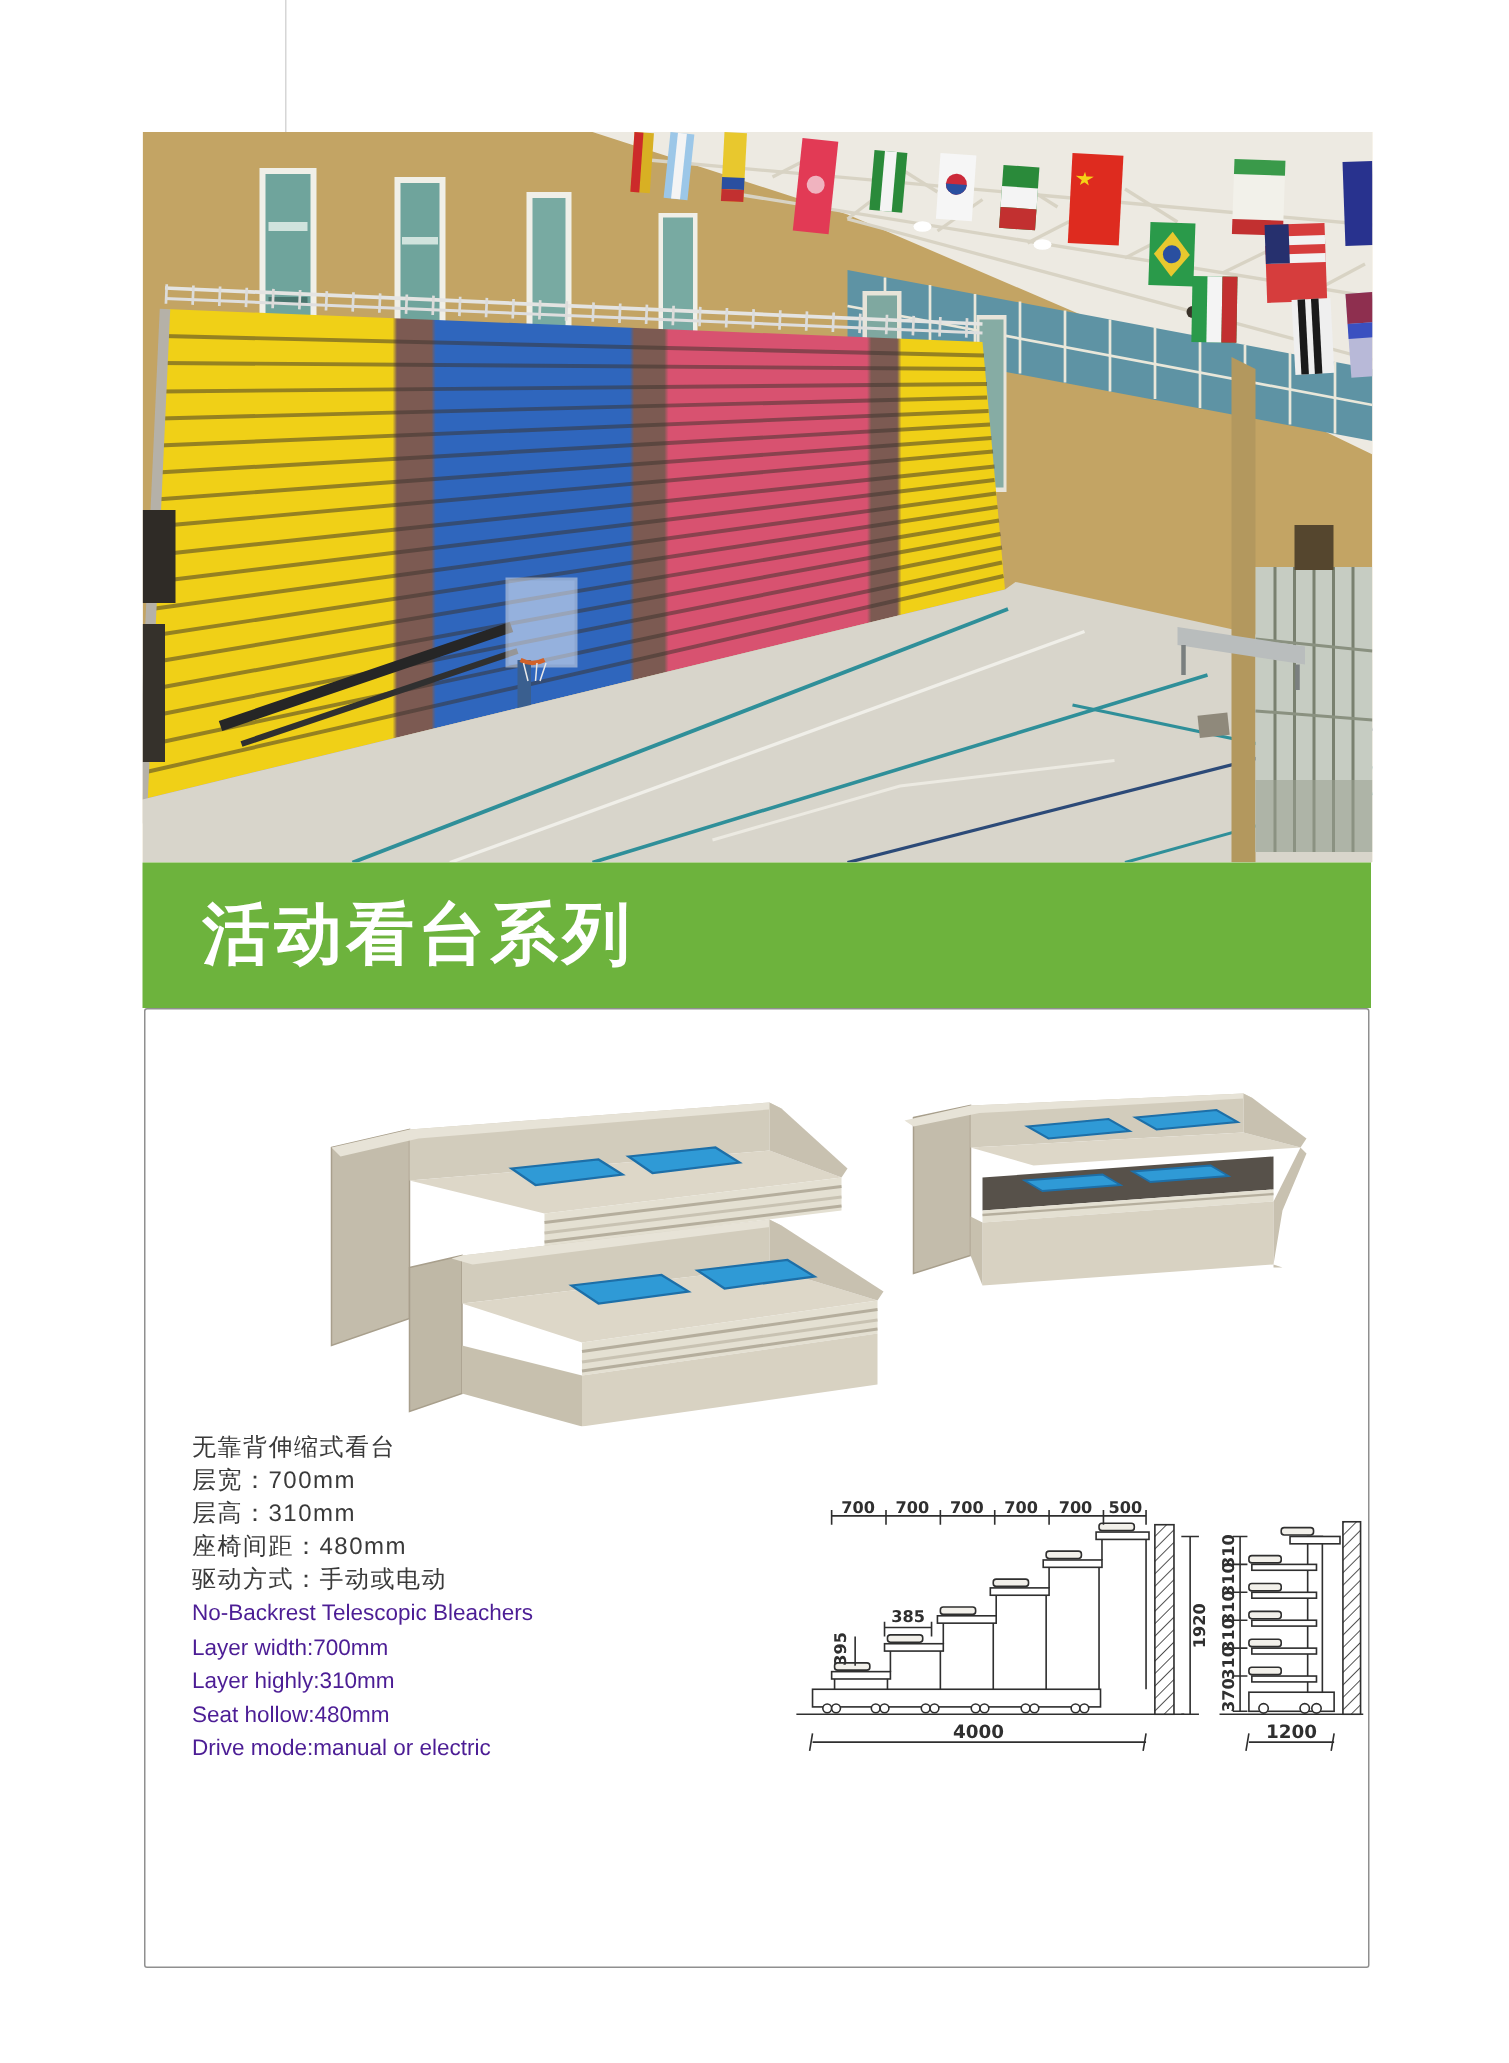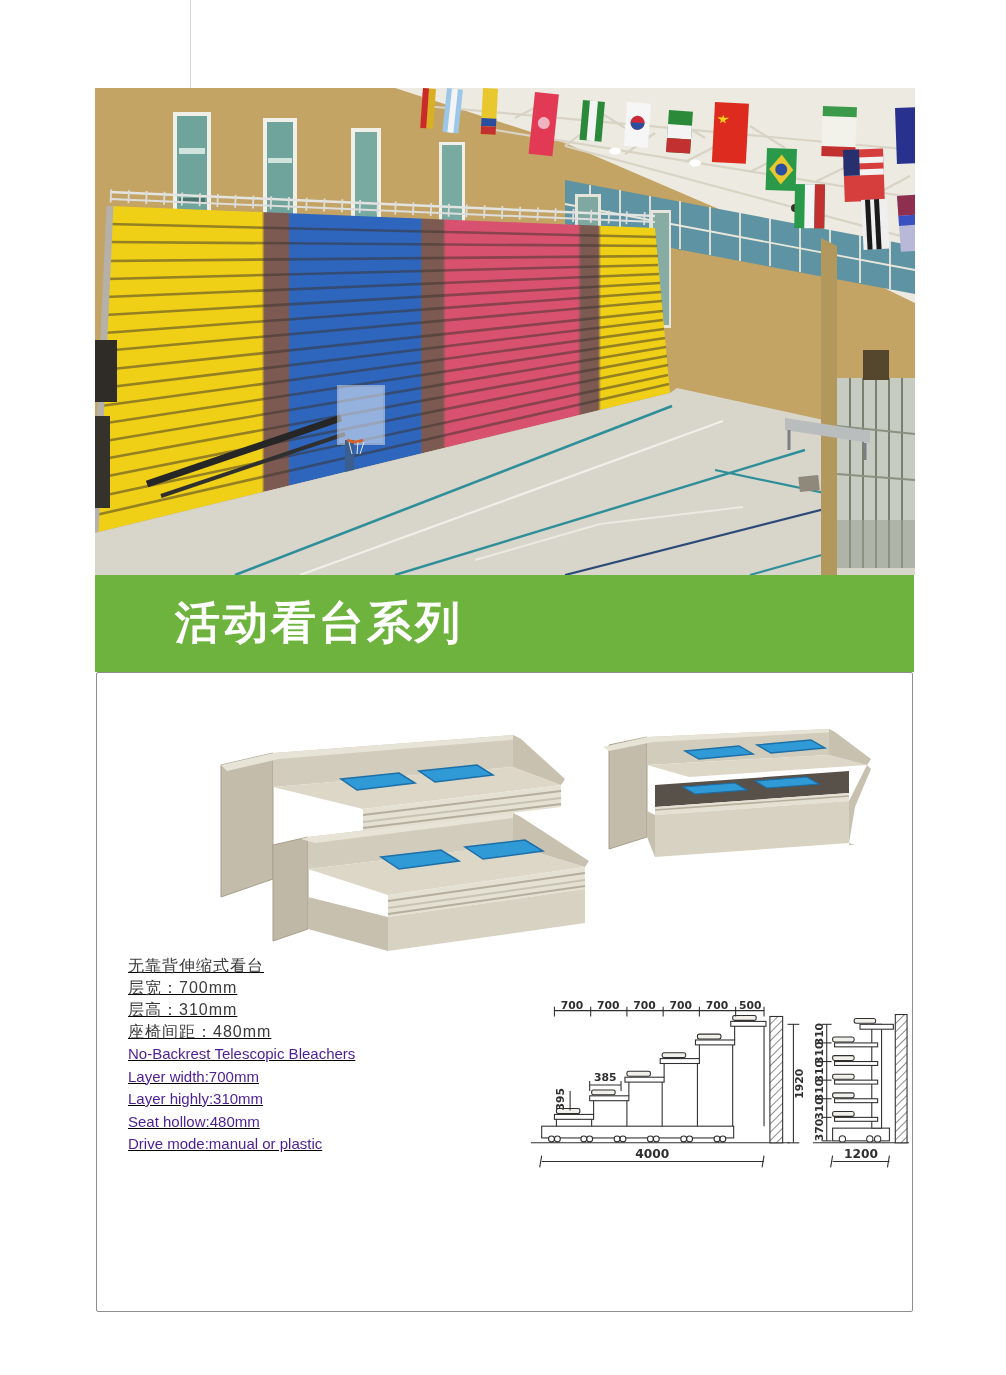--- a/index.html
+++ b/index.html
@@ -2,28 +2,28 @@
 <html style="--banner_green: #6db33d; --banner_text: #ffffff; --seat_yellow: #f0d017; --seat_blue: #2f66bd; --seat_red: #d85270; --walkway_brown: #7c5a52; --wall_tan: #c3a464; --ceiling_white: #edeae2; --floor_grey: #d8d5cb; --window_teal: #6fa49c; --court_teal: #2f8f99; --product_beige: #dcd6c6; --product_pad_blue: #2f9ad6;"><head>
 <meta charset="utf-8">
 <style>
   html,body{margin:0;padding:0;background:#ffffff;}
   .page{position:relative;width:1006px;height:1375px;background:#fff;overflow:hidden;
         font-family:"Liberation Sans",sans-serif;}
   .top-divider{position:absolute;left:190px;top:0;width:1px;height:88px;background:#d6d6d6;}
   .photo-wrap{position:absolute;left:95px;top:88px;width:820px;height:487px;overflow:hidden;}
   .banner{position:absolute;left:95px;top:575px;width:819px;height:97px;
           background:var(--banner_green,#6db33d);display:flex;align-items:center;}
-  .banner h1{margin:0;padding-left:80px;color:var(--banner_text,#fff);
+  .banner h1{margin:0;padding-left:40px;color:var(--banner_text,#fff);
              font-family:"Liberation Serif","DejaVu Serif",serif;
              font-size:45px;font-weight:bold;letter-spacing:3px;line-height:1;}
   .content-box{position:absolute;left:96px;top:672px;width:817px;height:640px;
                border:1px solid #8f8f8f;border-radius:2px;background:#fff;box-sizing:border-box;}
   .product-left{position:absolute;left:116px;top:44px;width:378px;height:234px;}
   .product-right{position:absolute;left:500px;top:42px;width:286px;height:150px;}
-  .specs{position:absolute;left:31px;top:282px;width:400px;text-decoration:underline;}
+  .specs{position:absolute;left:31px;top:282px;width:400px;}
   .specs .zh{font-size:16px;color:#3a3a3a;line-height:22px;letter-spacing:1px;}
   .specs .en{font-size:15px;color:#4c1d95;line-height:22.5px;}
   .drawing{position:absolute;left:430px;top:326px;width:382px;height:176px;font-weight:bold;}
   
   .dim-t{font-family:"DejaVu Sans",sans-serif;font-size:11px;fill:#2f2f2f;}
   .dim-big{font-family:"DejaVu Sans",sans-serif;font-size:12.5px;fill:#2f2f2f;}
   .ln{stroke:#2f2f2f;stroke-width:1.1;fill:none;}
   .lnf{stroke:#2f2f2f;stroke-width:1.1;fill:#ffffff;}
   .pad{stroke:#2f2f2f;stroke-width:1.1;fill:#f2f0ea;}
   
@@ -346,25 +346,26 @@
         <polygon points="50,122 58,142 58,100 50,96" fill="#c7c0ae"></polygon>
         <polygon points="252,86 270,50 274,54 258,92 252,128 258,130 252,130" fill="#c8c1b0"></polygon>
       </svg>
     </div>
 
     <div class="specs">
       <div class="zh">无靠背伸缩式看台</div>
       <div class="zh">层宽：700mm</div>
       <div class="zh">层高：310mm</div>
       <div class="zh">座椅间距：480mm</div>
+      <div class="zh">驱动方式：手动或电动</div>
       <div class="en">No-Backrest Telescopic Bleachers</div>
       <div class="en">Layer width:700mm</div>
       <div class="en">Layer highly:310mm</div>
       <div class="en">Seat hollow:480mm</div>
-      <div class="en">Drive mode:manual or plastic</div>
+      <div class="en">Drive mode:manual or electric</div>
     </div>
 
     <div class="drawing">
       <svg width="382" height="176" viewBox="0 0 390 176">
         <defs>
           <pattern id="hatch" width="6" height="6" patternUnits="userSpaceOnUse" patternTransform="rotate(45)">
             <rect width="6" height="6" fill="#ffffff"></rect>
             <line x1="0" y1="0" x2="0" y2="6" stroke="#4a4a4a" stroke-width="1.3"></line>
           </pattern>
         </defs>

